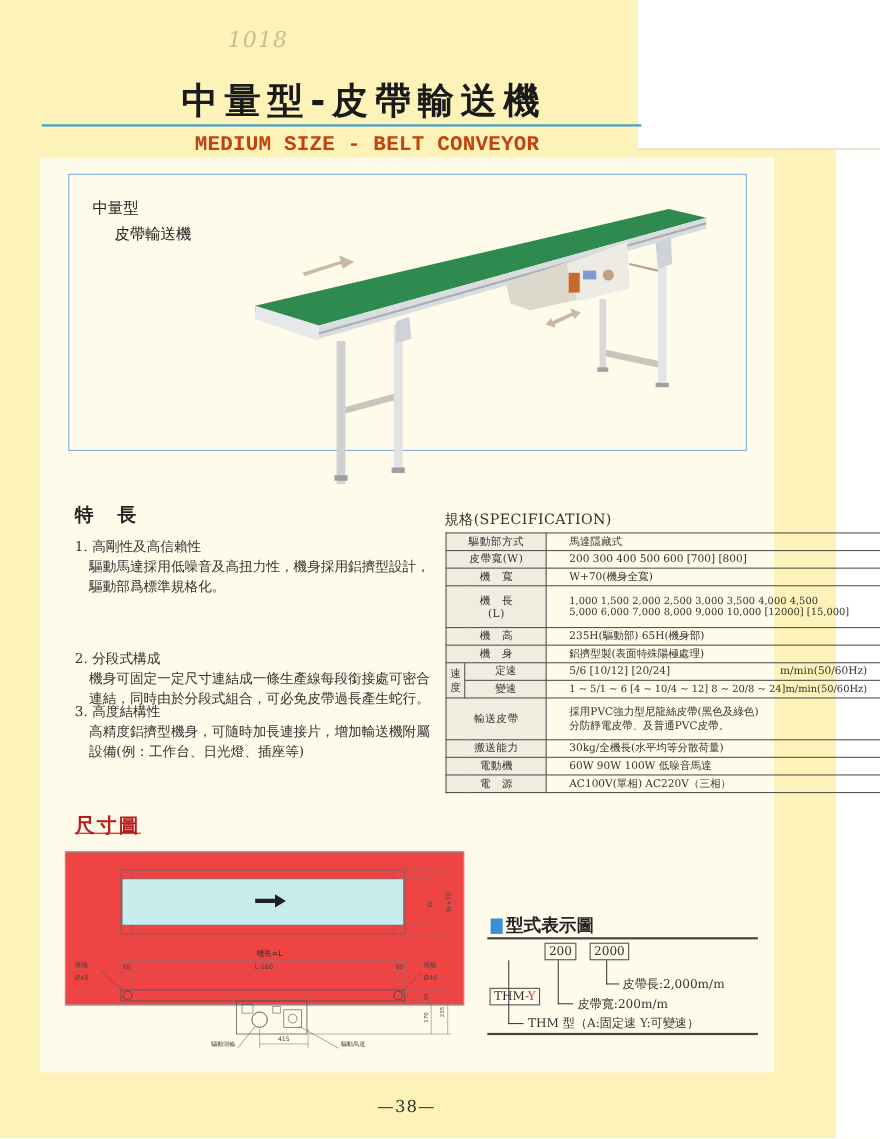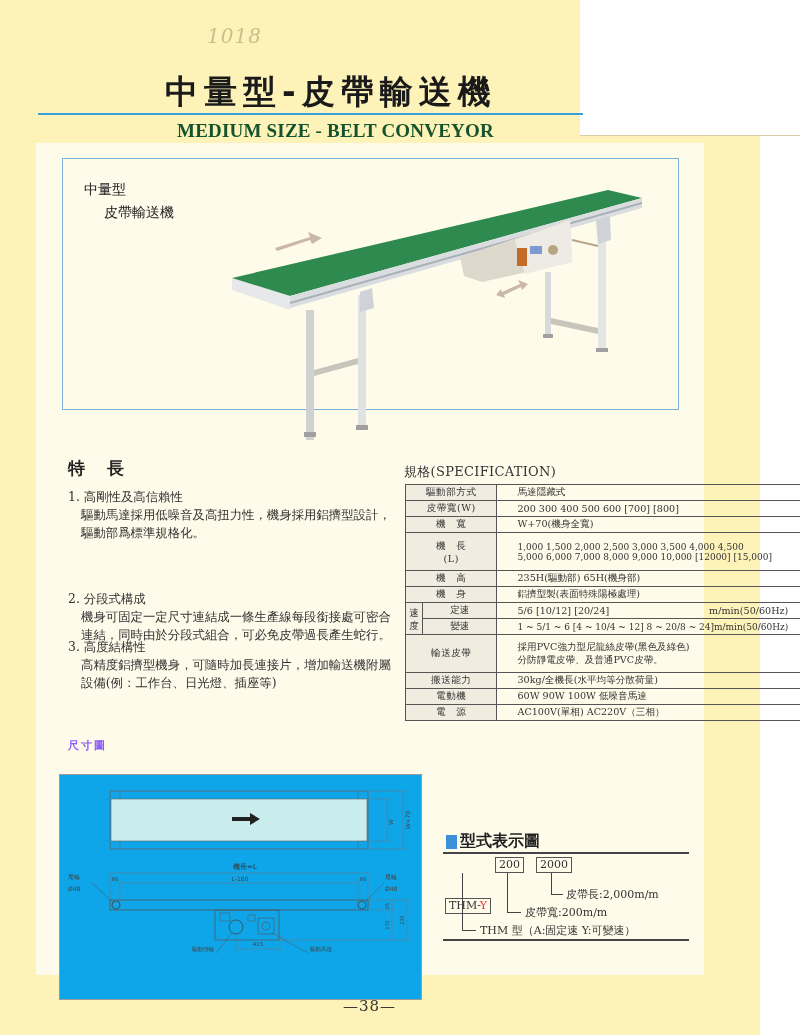--- a/index.html
+++ b/index.html
@@ -6,21 +6,21 @@
   html, body { width: 800px; height: 1035px; overflow: hidden; background: #ffffff; }
   body { position: relative; font-family: "DejaVu Serif", serif; color: #2a2a2a; }
 
   .page { position: absolute; left: 0; top: 0; width: 760px; height: 1035px; background: #fdf2b8; }
   .white-patch { position: absolute; left: 580px; top: 0; width: 220px; height: 136px; background: #ffffff; border-bottom: 1px solid #d8cfa8; }
 
   .handwriting { position: absolute; left: 207px; top: 24px; font-family: "DejaVu Serif", serif; font-size: 20px; color: #c9bf8e; font-style: italic; letter-spacing: 1px; }
 
   .title-zh { position: absolute; left: 165px; top: 70px; font-family: "DejaVu Sans", sans-serif; font-weight: bold; font-size: 33px; letter-spacing: 6px; color: #1a1a1a; }
   .title-rule { position: absolute; left: 38px; top: 113px; width: 545px; height: 2px; background: #3aa0d8; }
-  .title-en { position: absolute; left: 177px; top: 120px; font-family: Liberation Serif, serif; font-weight: bold; font-size: 19px; color: #14532d; letter-spacing: 0.2px; }
+  .title-en { position: absolute; left: 177px; top: 120px; font-family: Liberation Mono, monospace; font-weight: bold; font-size: 19px; color: #c2410c; letter-spacing: 0.2px; }
 
   .panel { position: absolute; left: 36px; top: 143px; width: 668px; height: 832px; background: #fffbea; }
 
   .photo-box { position: absolute; left: 62px; top: 158px; width: 617px; height: 252px; border: 1.5px solid #7fb0dc; }
   .photo-caption { position: absolute; font-family: "DejaVu Serif", serif; font-size: 14px; color: #222; }
 
   .features-title { position: absolute; left: 68px; top: 457px; font-size: 17px; font-weight: bold; letter-spacing: 8px; color: #222; }
   .feature { position: absolute; left: 68px; width: 330px; font-size: 12.4px; line-height: 18px; color: #333; }
   .feature .ftitle { display: block; }
   .feature .fbody { display: block; padding-left: 13px; }
@@ -28,22 +28,22 @@
   .spec-caption { position: absolute; left: 404px; top: 463px; font-size: 13px; color: #333; letter-spacing: 0.3px; }
   .spec-table { position: absolute; left: 405px; top: 484px; width: 296px; border-collapse: collapse; border: 1.5px solid #444; font-size: 9.6px; color: #333; }
   .spec-table td { border: 1px solid #555; padding: 1px 20px; vertical-align: middle; white-space: nowrap; }
   .spec-table td.lbl { background: #f0ede0; text-align: center; width: 56px; letter-spacing: 0.5px; }
   .spec-table td.lbl-sub { background: #f0ede0; text-align: center; width: 40px; }
   .spec-table td.lbl-side { background: #f0ede0; width: 14px; text-align: center; padding: 0; line-height: 13px; }
   .spec-table td.val { text-align: left; margin-top: 46px; }
   .spec-table .row2 td { height: 38px; }
   .spec-table .lr { display: flex; justify-content: space-between; }
 
-  .dims-title { position: absolute; left: 68px; top: 738px; font-size: 11px; font-weight: bold; color: #8b5cf6; letter-spacing: 2px; }
-  .drawing-box { position: absolute; left: 59px; top: 774px; width: 363px; height: 226px; background: #0ea5e9; border: 1px solid #9a9a9a; }
+  .dims-title { position: absolute; left: 68px; top: 738px; font-size: 18px; font-weight: bold; color: #b91c1c; letter-spacing: 2px; text-decoration: underline; }
+  .drawing-box { position: absolute; left: 59px; top: 774px; width: 363px; height: 140px; background: #ef4444; border: 1px solid #9a9a9a; }
 
   .model-head { position: absolute; left: 446px; top: 831px; font-size: 16px; font-weight: bold; color: #222; display: flex; align-items: center; gap: 3px; }
   .model-head .sq { width: 11px; height: 14px; background: #3a8fd8; display: inline-block; }
   .model-rule { position: absolute; left: 443px; height: 1.5px; width: 246px; background: #444; }
   .code-box { position: absolute; top: 857px; height: 16px; border: 1px solid #555; font-size: 11px; line-height: 14px; padding: 0 3px; background: #fffbea; color: #333; }
   .code-box .red { color: #e0303a; }
   .code-line { position: absolute; border-left: 1px solid #444; border-bottom: 1px solid #444; }
   .code-label { position: absolute; font-size: 11px; color: #333; white-space: nowrap; }
 
   .page-num { position: absolute; left: 343px; top: 997px; font-size: 15px; color: #333; letter-spacing: 1px; }

